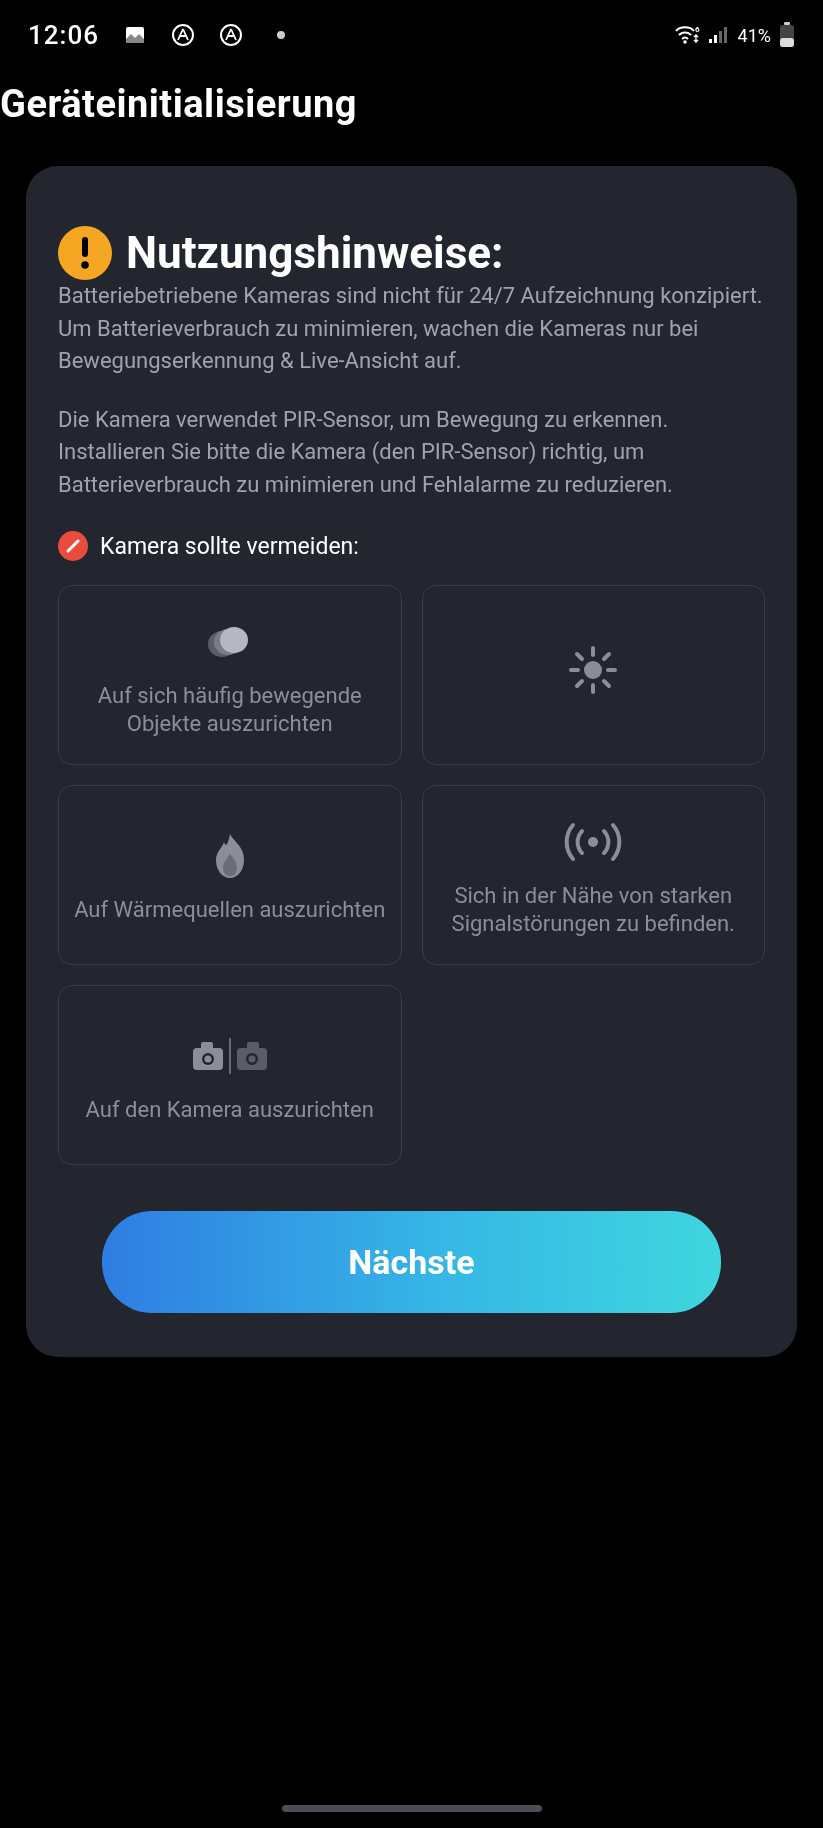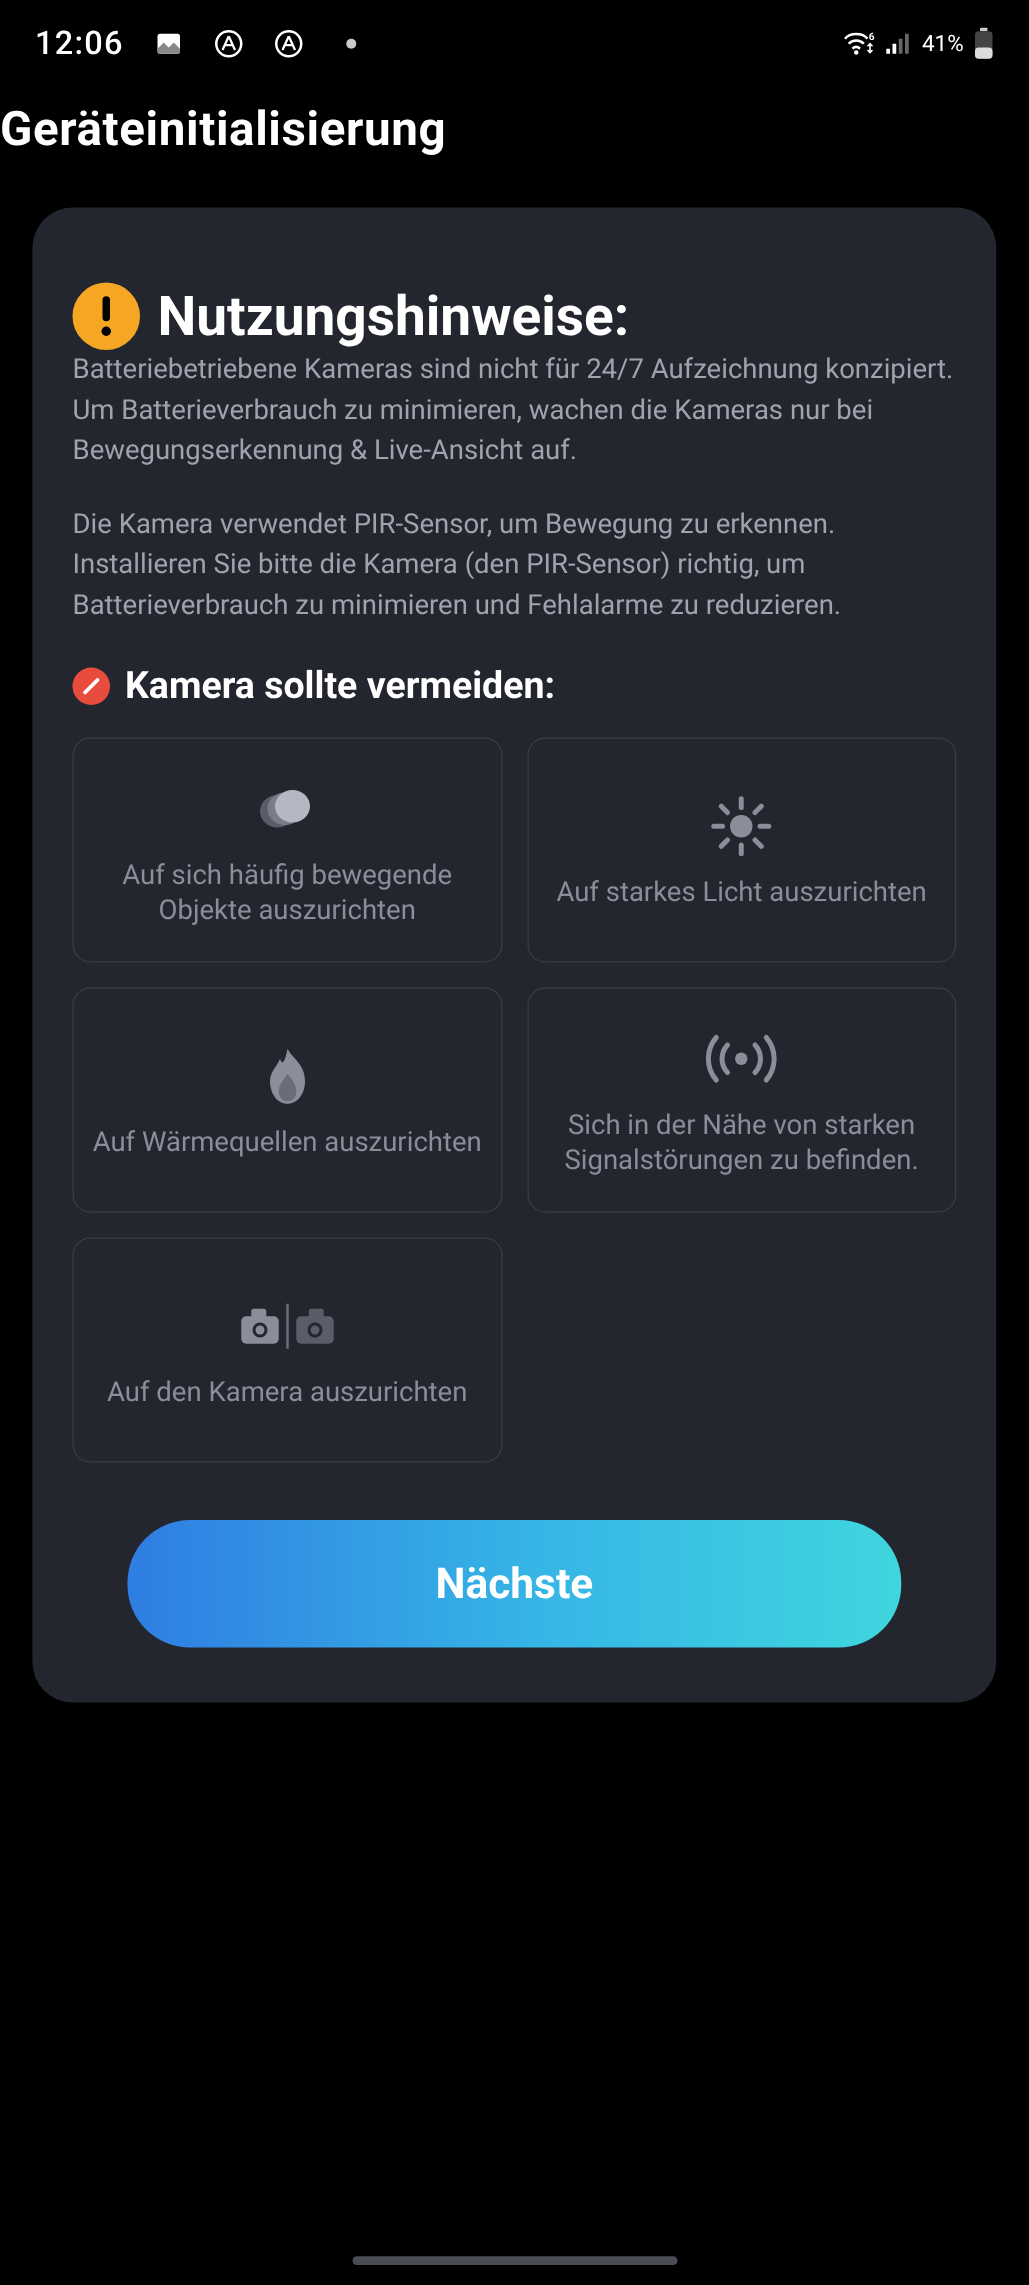--- a/index.html
+++ b/index.html
@@ -69,22 +69,22 @@
     margin-bottom: 24px;
   }
   .prohibit {
     width: 30px; height: 30px;
     background: #e74c3c;
     border-radius: 50%;
     display: flex; align-items: center; justify-content: center;
     flex-shrink: 0;
   }
   .avoid-label {
-    font-size: 30px;
-    font-weight: 700;
+    font-size: 23px;
+    font-weight: 400;
     color: #fff;
   }
   .tile-grid {
     display: grid;
     grid-template-columns: 1fr 1fr;
     gap: 20px;
   }
   .tile {
     border: 1px solid #3a3d47;
     border-radius: 14px;
@@ -239,21 +239,20 @@
             <line x1="26" y1="41" x2="26" y2="48"></line>
             <line x1="4" y1="26" x2="11" y2="26"></line>
             <line x1="41" y1="26" x2="48" y2="26"></line>
             <line x1="10" y1="10" x2="15" y2="15"></line>
             <line x1="37" y1="37" x2="42" y2="42"></line>
             <line x1="10" y1="42" x2="15" y2="37"></line>
             <line x1="37" y1="15" x2="42" y2="10"></line>
           </g>
         </svg>
       </div>
-      <div class="tile-label">Auf starkes Licht auszurichten</div>
     </div>
 
     <div class="tile">
       <div class="tile-icon">
         <svg width="44" height="52" viewBox="0 0 44 52">
           <path d="M22 4 C26 12 36 16 36 30 C36 40 30 48 22 48 C14 48 8 40 8 30 C8 22 14 18 16 12 C18 18 20 14 22 4 Z" fill="#8b8e99"></path>
           <path d="M22 24 C25 28 29 32 29 38 C29 43 26 46 22 46 C18 46 15 43 15 38 C15 33 18 30 22 24 Z" fill="#6a6d77"></path>
         </svg>
       </div>
       <div class="tile-label">Auf Wärmequellen auszurichten</div>

